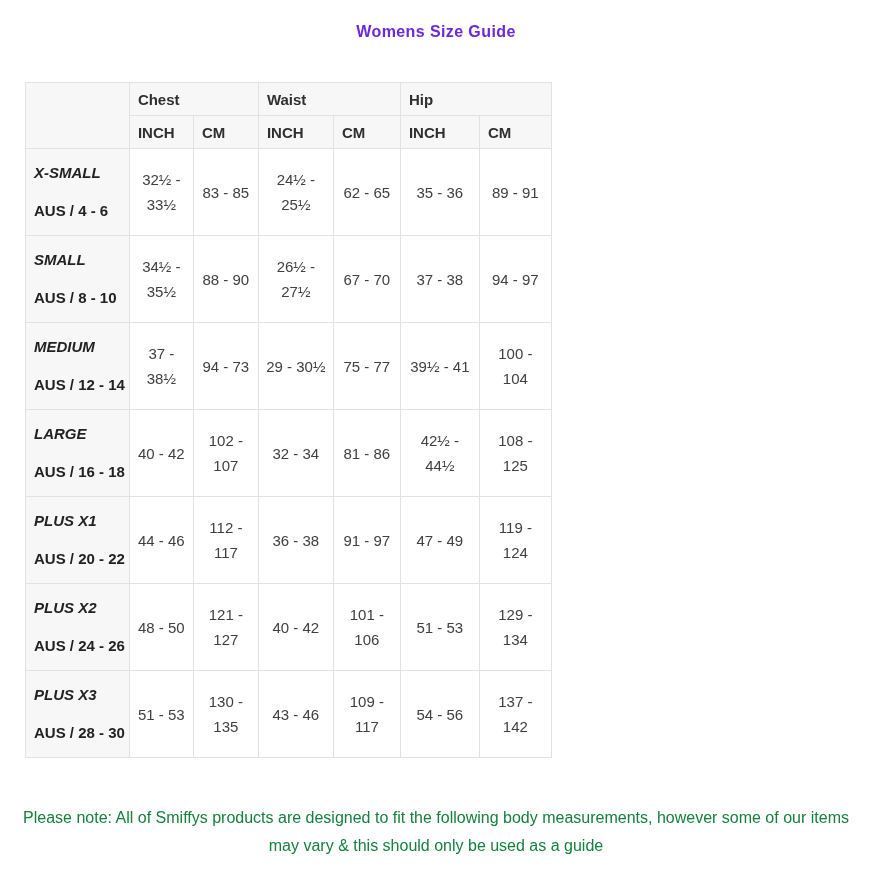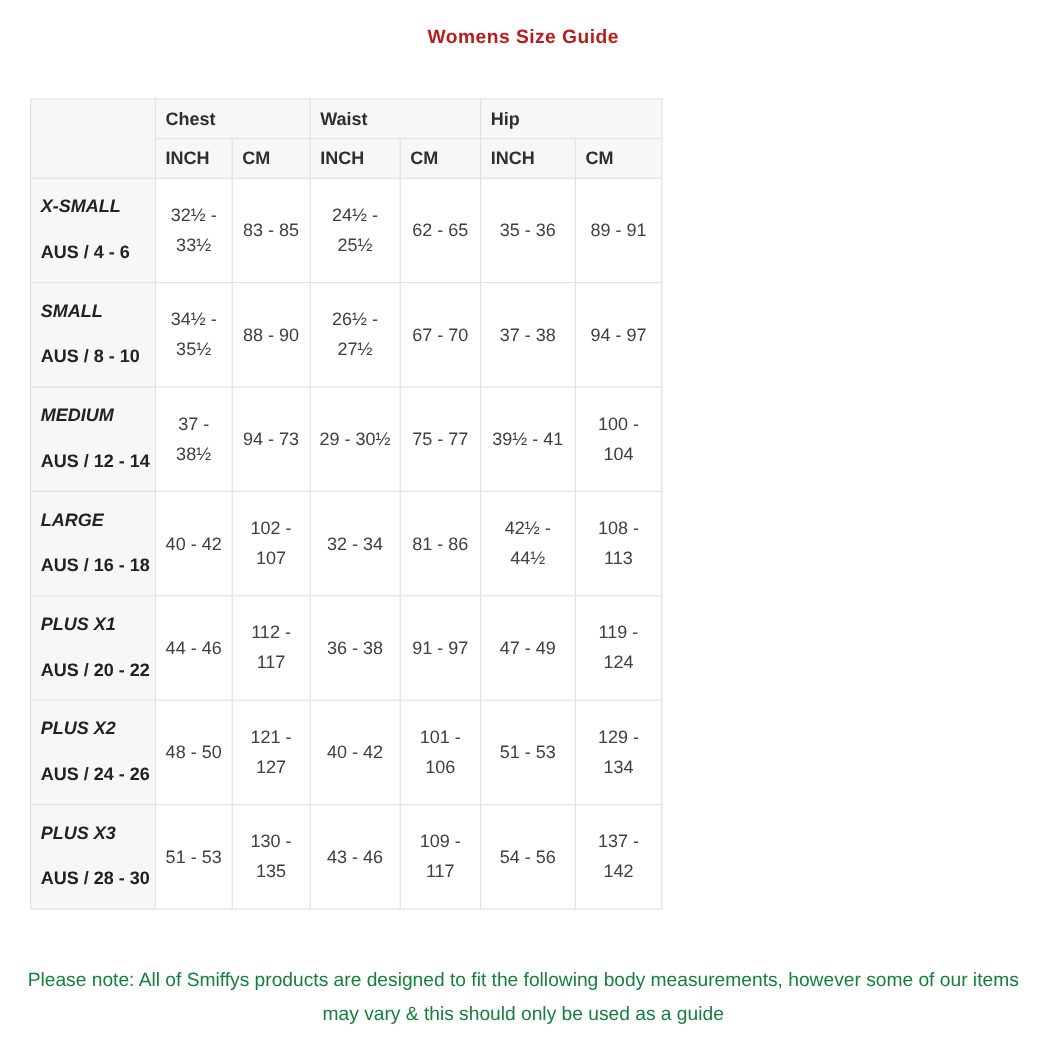--- a/index.html
+++ b/index.html
@@ -9,21 +9,21 @@
     background: #ffffff;
     font-family: "Liberation Sans", "DejaVu Sans", sans-serif;
     color: #404040;
     overflow: hidden;
   }
   .page-title {
     margin: 22px 0 0 0;
     text-align: center;
     font-size: 16px;
     font-weight: 700;
-    color: #b91c1c;
+    color: #6d28d9;
     letter-spacing: 0.4px;
     line-height: 20px;
   }
   table.size-guide {
     border-collapse: collapse;
     table-layout: fixed;
     margin: 40px 0 16px 25px;
   }
   table.size-guide th,
   table.size-guide td {
@@ -155,21 +155,21 @@
     <tr>
       <td class="row-label">
         <div class="size-name">LARGE</div>
         <div class="size-aus">AUS / 16 - 18</div>
       </td>
       <td class="val">40 - 42</td>
       <td class="val">102 - 107</td>
       <td class="val">32 - 34</td>
       <td class="val">81 - 86</td>
       <td class="val">42½ - 44½</td>
-      <td class="val">108 - 113</td>
+      <td class="val">108 - 125</td>
     </tr>
     <tr>
       <td class="row-label">
         <div class="size-name">PLUS X1</div>
         <div class="size-aus">AUS / 20 - 22</div>
       </td>
       <td class="val">44 - 46</td>
       <td class="val">112 - 117</td>
       <td class="val">36 - 38</td>
       <td class="val">91 - 97</td>

